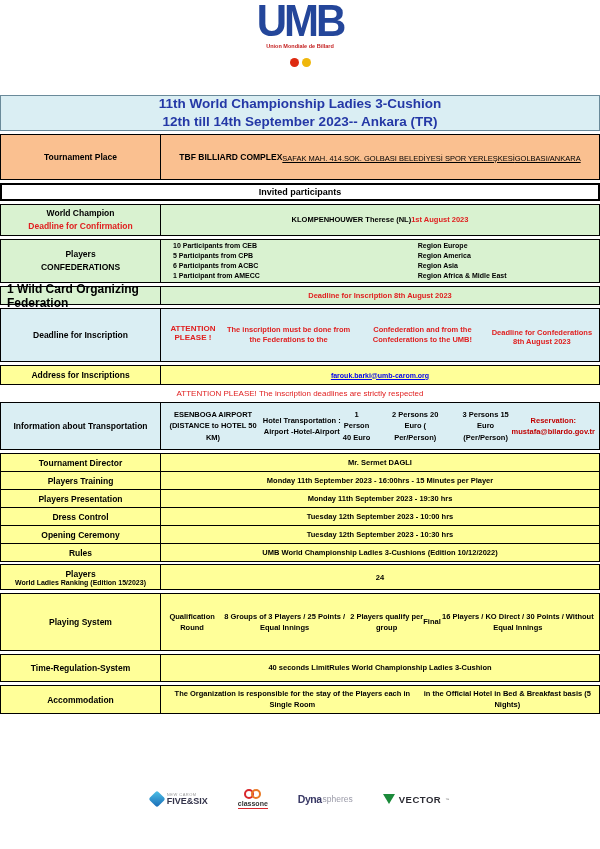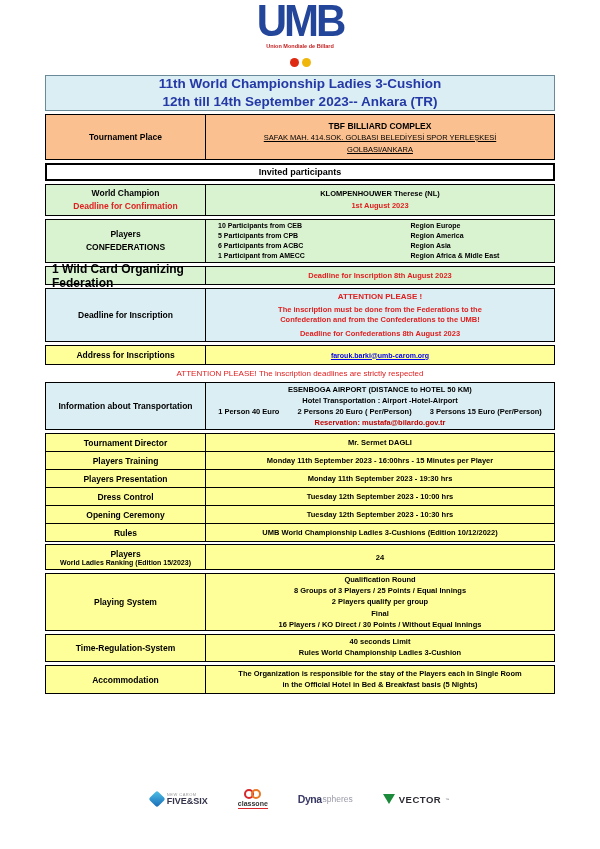--- a/index.html
+++ b/index.html
@@ -14,32 +14,32 @@
     font-size:42px; font-weight:bold; color:#24469A; letter-spacing:-3px;
     line-height:1; display:inline-block; transform:scaleY(1.05);
   }
   .logo-caption { font-size:5.5px; color:#C42121; font-weight:bold; margin-top:1px; }
   .logo-balls { margin-top:4px; }
   .ball { display:inline-block; width:9px; height:9px; border-radius:50%; vertical-align:middle; }
   .ball-red { background:#DE2A10; margin-right:3px; }
   .ball-yellow { background:#EFB70C; }
 
   
-  .tbl { width:510px; margin:4px auto 0; }
+  .tbl { width:600px; margin:24px auto 0; }
   .block {
     border:1.6px solid #000; margin-bottom:3px; display:flex; box-sizing:border-box;
     width:100%;
   }
   .lcol {
     width:160px; flex:0 0 160px; border-right:1.6px solid #000; box-sizing:border-box;
     display:flex; flex-direction:column; align-items:center; justify-content:center;
     font-weight:bold; font-size:8.5px; text-align:center; padding:2px 3px;
   }
   .rcol {
-    flex:1; display:flex; flex-direction:column; align-items:center; justify-content:center;
+    flex:1; display:flex; flex-direction:row; align-items:center; justify-content:center;
     font-size:7.5px; font-weight:bold; text-align:center; padding:2px 4px; box-sizing:border-box;
   }
   .bg-blue   { background:#DAEEF3; }
   .bg-orange { background:#FAC090; }
   .bg-green  { background:#D9F2D0; }
   .bg-yellow { background:#FFFF99; }
   .bg-white  { background:#FFFFFF; }
   .red   { color:#E02020; }
 
   .block-title {

